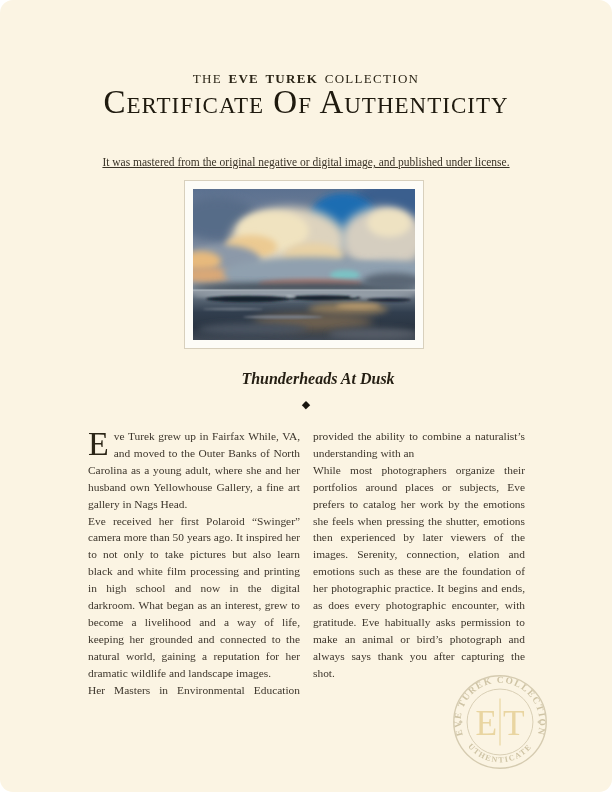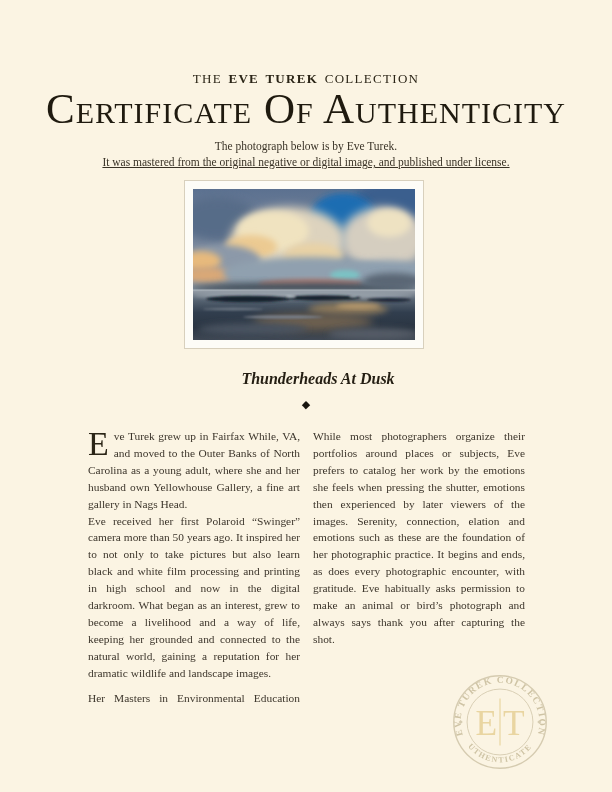--- a/index.html
+++ b/index.html
@@ -5,33 +5,34 @@
   html, body { margin: 0; padding: 0; }
   body {
     width: 612px; height: 792px;
     font-family: "Liberation Serif", serif;
     overflow: hidden;
   }
   .page {
     position: absolute; top: 0; left: 0;
     width: 612px; height: 792px;
     background: #FBF4E3;
+    border-radius: 13px;
   }
   
   .collection-line {
     position: absolute; top: 71px; left: 0; width: 612px;
     text-align: center;
     font-size: 13px; letter-spacing: 1.3px; word-spacing: 2px;
     color: #2B2517;
   }
   .collection-line .bold { font-weight: bold; }
   .cert-title {
     position: absolute; top: 84px; left: 0; width: 612px; margin: 0;
     text-align: center;
-    font-size: 43px; font-weight: normal;
+    font-size: 33px; font-weight: normal;
     font-variant: small-caps; letter-spacing: 1px;
     color: #1F1A0F;
   }
   .intro-line {
     position: absolute; left: 0; width: 612px; margin: 0;
     text-align: center;
     font-size: 11.5px; color: #393226;
   }
   .intro-1 { top: 140px; }
   .intro-2 { top: 156px; text-decoration: underline; }
@@ -66,21 +67,21 @@
     width: 437px;
     display: flex; gap: 13px;
   }
   .col { flex: 1; }
   .col p {
     margin: 0;
     font-size: 11.4px; line-height: 16.9px;
     text-align: justify;
     color: #3C352B;
   }
-  .col p.stretch-line { text-align-last: justify; margin-top: 8px; }
+  .col p.stretch-line { text-align-last: justify; }
   .dropcap {
     float: left;
     font-size: 34px; line-height: 28px;
     padding: 2px 5px 0 0;
     color: #2B2517;
   }
   
   .seal {
     position: absolute; top: 663px; left: 441px;
     width: 118px; height: 118px;
@@ -88,21 +89,20 @@
 </style>
 </head>
 <body>
 
 <div class="page">
 
   <div class="collection-line"><span>THE</span> <span class="bold">EVE TUREK</span> <span>COLLECTION</span></div>
 
   <h1 class="cert-title">Certificate Of Authenticity</h1>
 
-  <p class="intro-line intro-1">The photograph below is by Eve Turek.</p>
   <p class="intro-line intro-2">It was mastered from the original negative or digital image, and published under license.</p>
 
   <div class="photo-frame">
     <svg viewBox="0 0 222 151" preserveAspectRatio="none">
       <defs>
         <linearGradient id="skyGrad" x1="0" y1="0" x2="0" y2="1">
           <stop offset="0" stop-color="#5C7190"></stop>
           <stop offset="0.45" stop-color="#74839A"></stop>
           <stop offset="0.8" stop-color="#8795A5"></stop>
           <stop offset="1" stop-color="#93A0AC"></stop>
@@ -175,20 +175,21 @@
   <p class="art-title">Thunderheads At Dusk</p>
   <div class="divider">◆</div>
 
   <div class="columns">
     <div class="col">
       <p><span class="dropcap">E</span><span>ve Turek grew up in Fairfax While, VA, and moved to the Outer Banks of North Carolina as a young adult, where she and her husband own Yellowhouse Gallery, a fine art gallery in Nags Head.</span></p>
       <p>Eve received her first Polaroid “Swinger” camera more than 50 years ago. It inspired her to not only to take pictures but also learn black and white film processing and printing in high school and now in the digital darkroom. What began as an interest, grew to become a livelihood and a way of life, keeping her grounded and connected to the natural world, gaining a reputation for her dramatic wildlife and landscape images.</p>
       <p class="stretch-line">Her Masters in Environmental Education</p>
     </div>
     <div class="col">
+      <p>provided the ability to combine a naturalist’s understanding with an</p>
       <p>While most photographers organize their portfolios around places or subjects, Eve prefers to catalog her work by the emotions she feels when pressing the shutter, emotions then experienced by later viewers of the images. Serenity, connection, elation and emotions such as these are the foundation of her photographic practice. It begins and ends, as does every photographic encounter, with gratitude. Eve habitually asks permission to make an animal or bird’s photograph and always says thank you after capturing the shot.</p>
     </div>
   </div>
 
   <svg class="seal" viewBox="0 0 120 120">
     <defs>
       <path id="sealTopArc" d="M 22.4 73.7 A 40 40 0 1 1 97.6 73.7" fill="none"></path>
       <path id="sealBottomArc" d="M 26.4 83.5 A 41 41 0 0 0 93.6 83.5" fill="none"></path>
     </defs>
     <circle cx="60" cy="60" r="47" fill="none" stroke="#D5CBB0" stroke-width="1.4"></circle>

